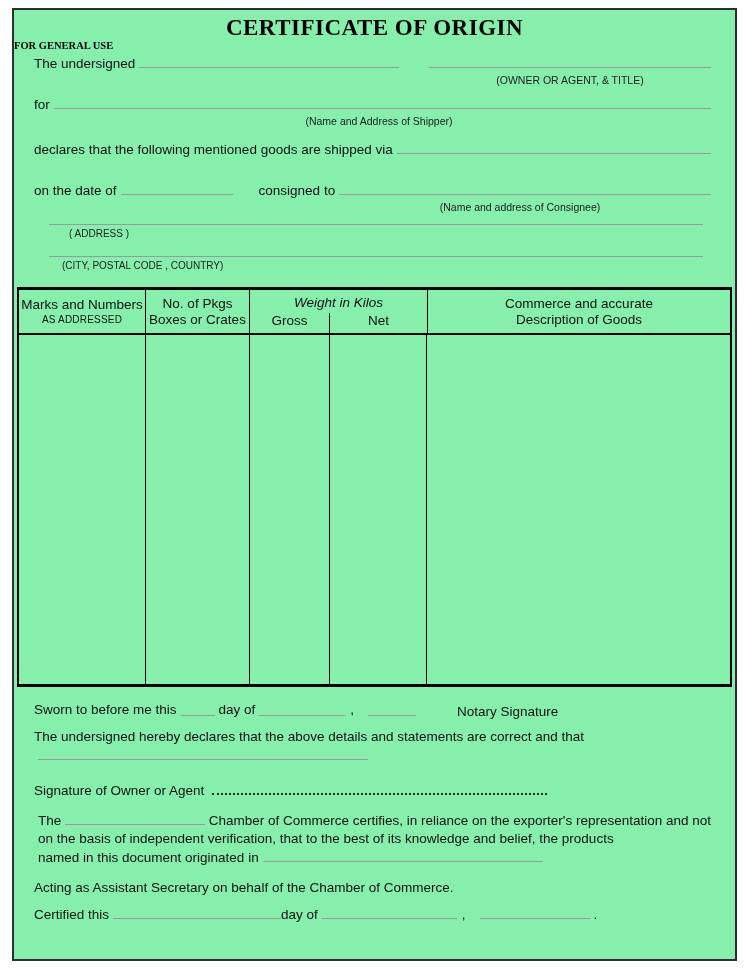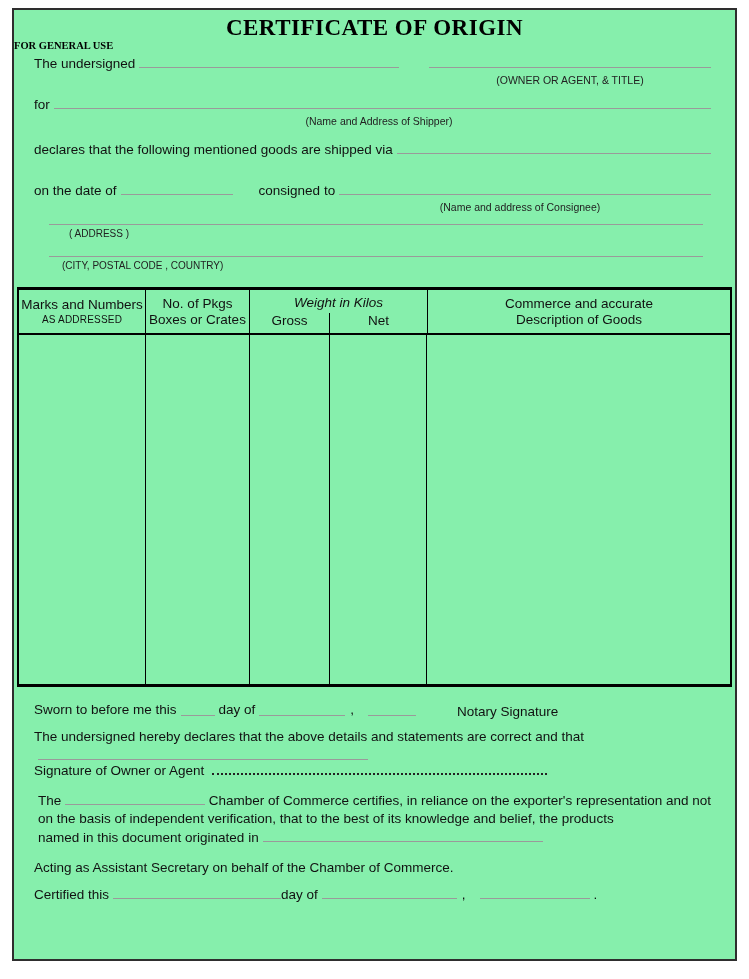--- a/index.html
+++ b/index.html
@@ -90,21 +90,21 @@
   .w34 { width:34px; } .w86 { width:86px; } .w48 { width:48px; }
   .comma { margin-left:1px; margin-right:10px; }
   .sp { flex:1; }
   .col { display:flex; }
   .notary-col { width:228px; margin-right:26px; }
   .dots { height:14px; border-bottom:2px dotted #555; }
   .col-cap { text-align:center; margin-top:2px; }
 
   .para { line-height:16.5px; }
   .r-decl { margin-top:10px; }
-  .r-sign { margin-top:0; }
+  .r-sign { margin-top:20px; }
   .dots-bold { display:inline-block; width:335px; height:13px; border-bottom:2.5px dotted #222; margin-left:8px; vertical-align:baseline; }
 
   .r-chamber { margin-top:13px; line-height:18px;padding-left:24px; }
   .w150 { width:150px; }
   .w280 { width:280px; }
 
   .r-acting { margin-top:13px; }
 
   .r-certified { margin-top:9px; }
   .w168 { width:168px; margin-right:0; }

